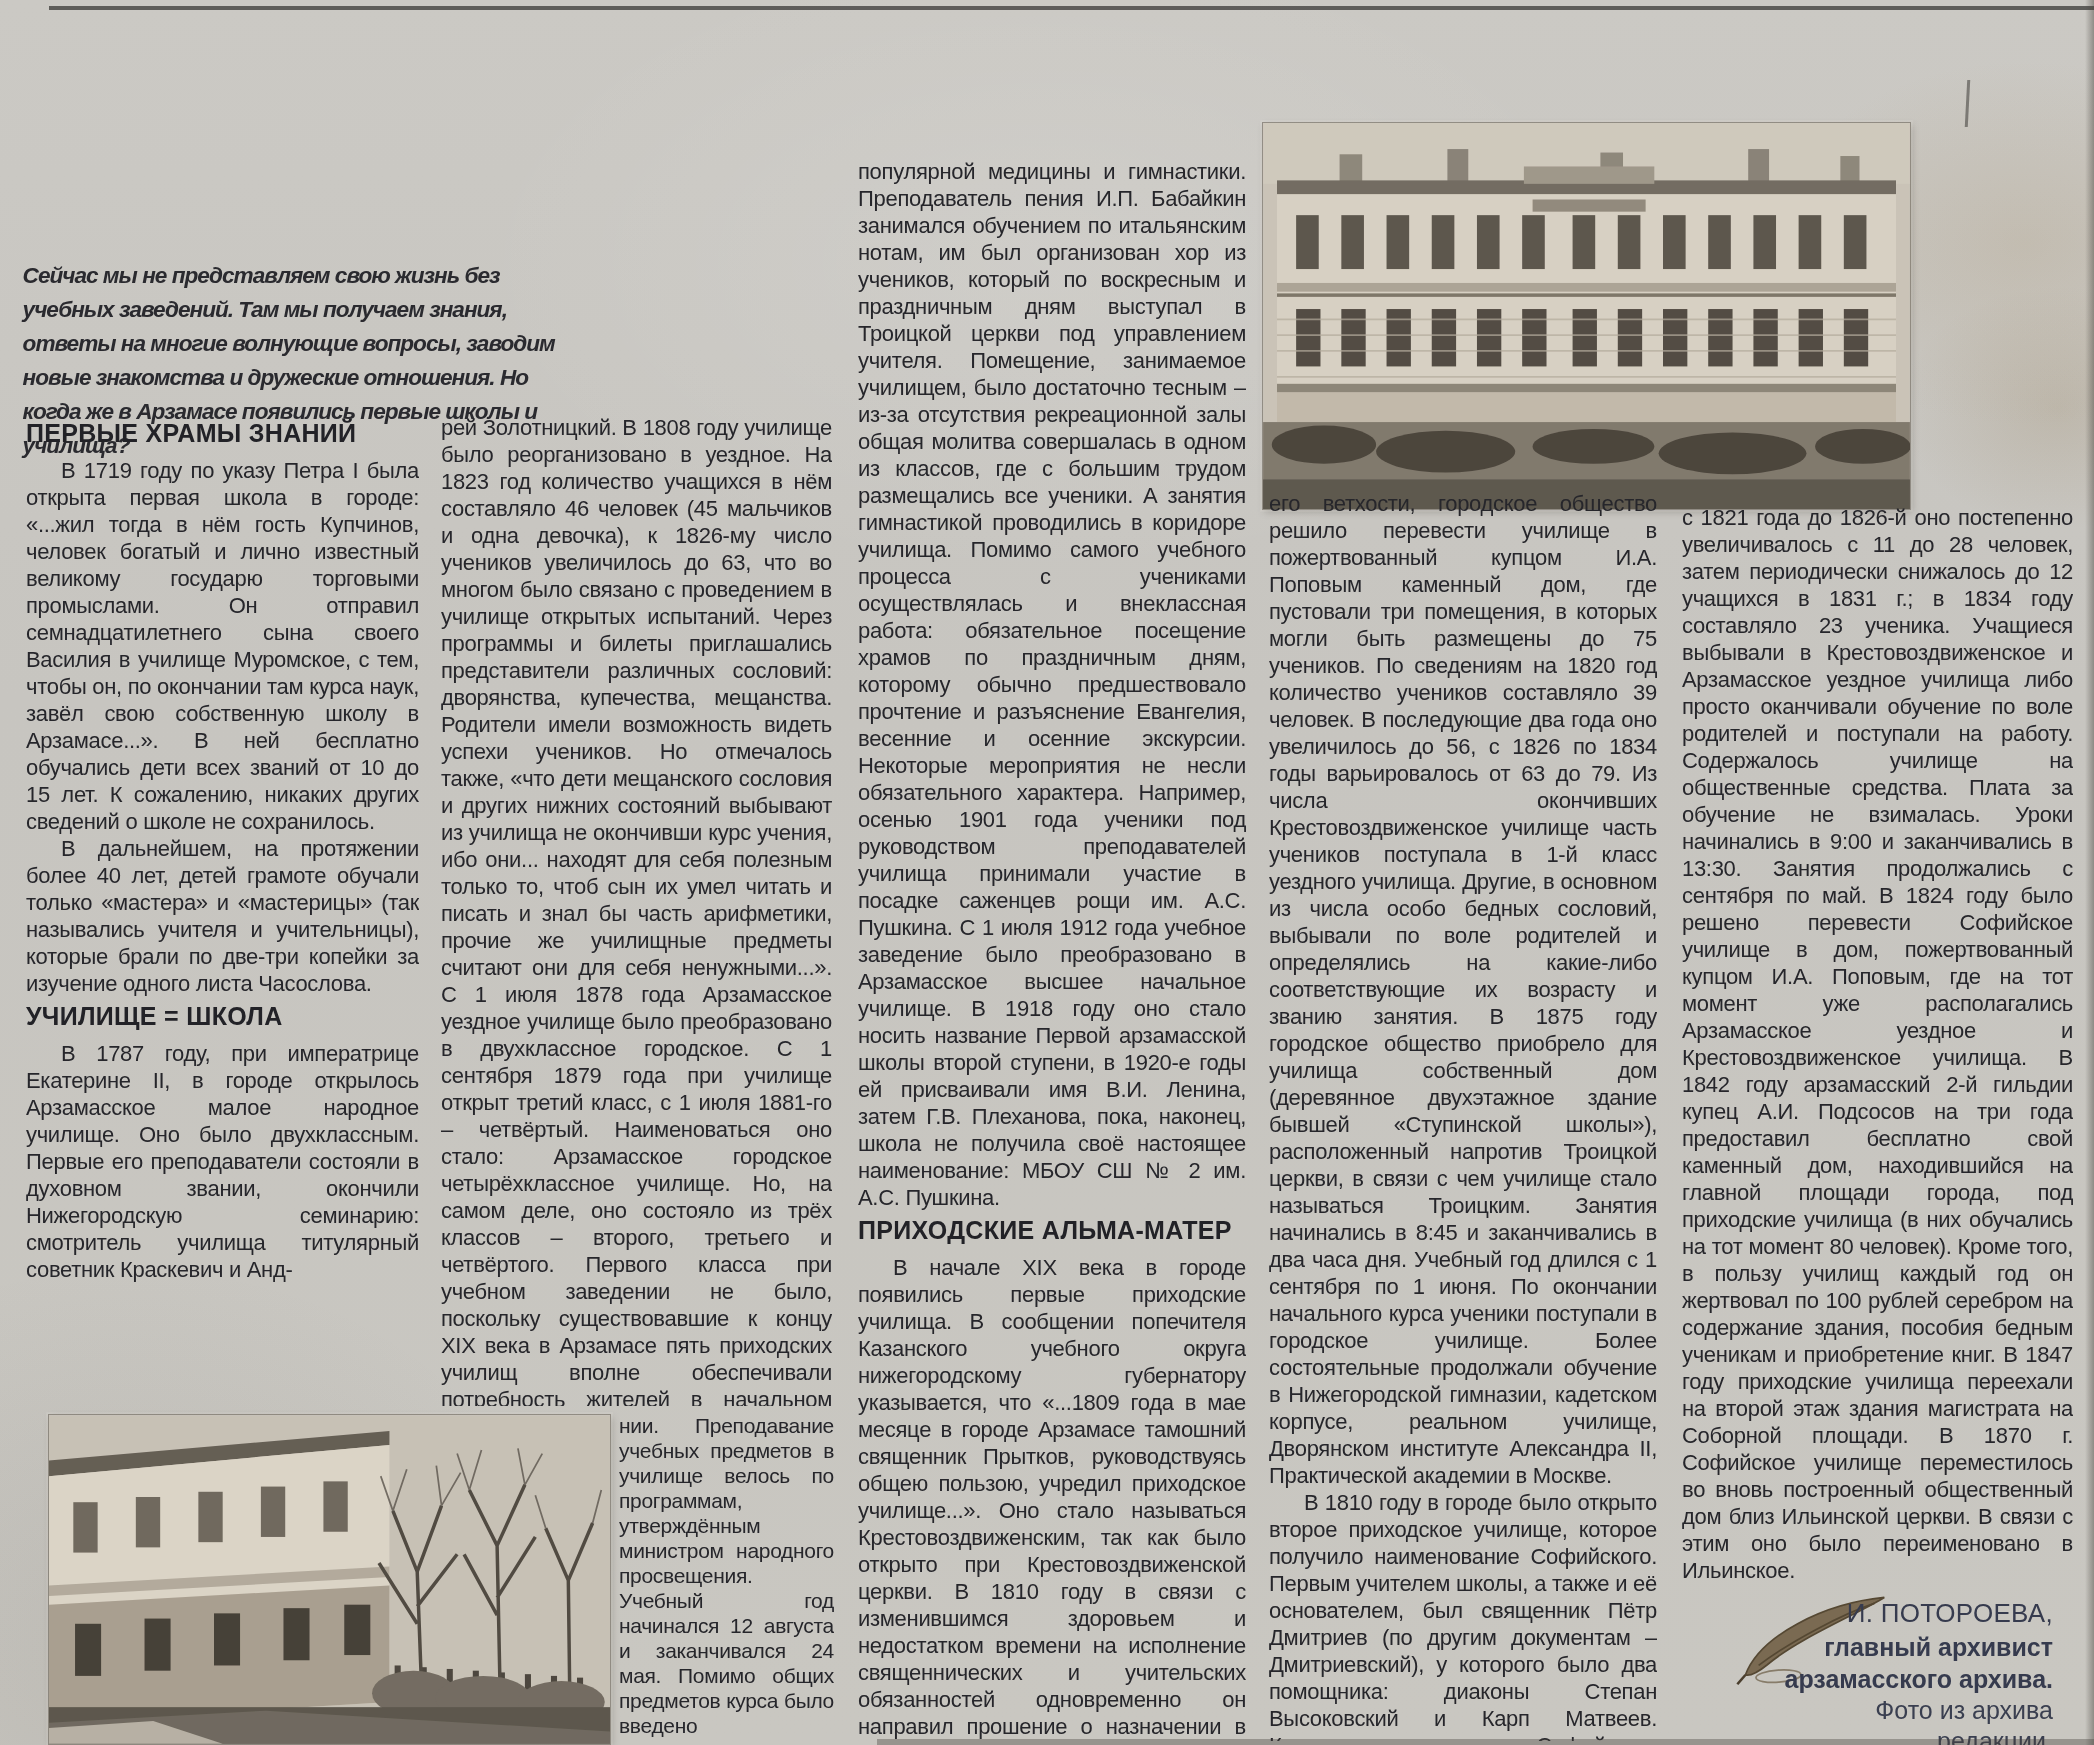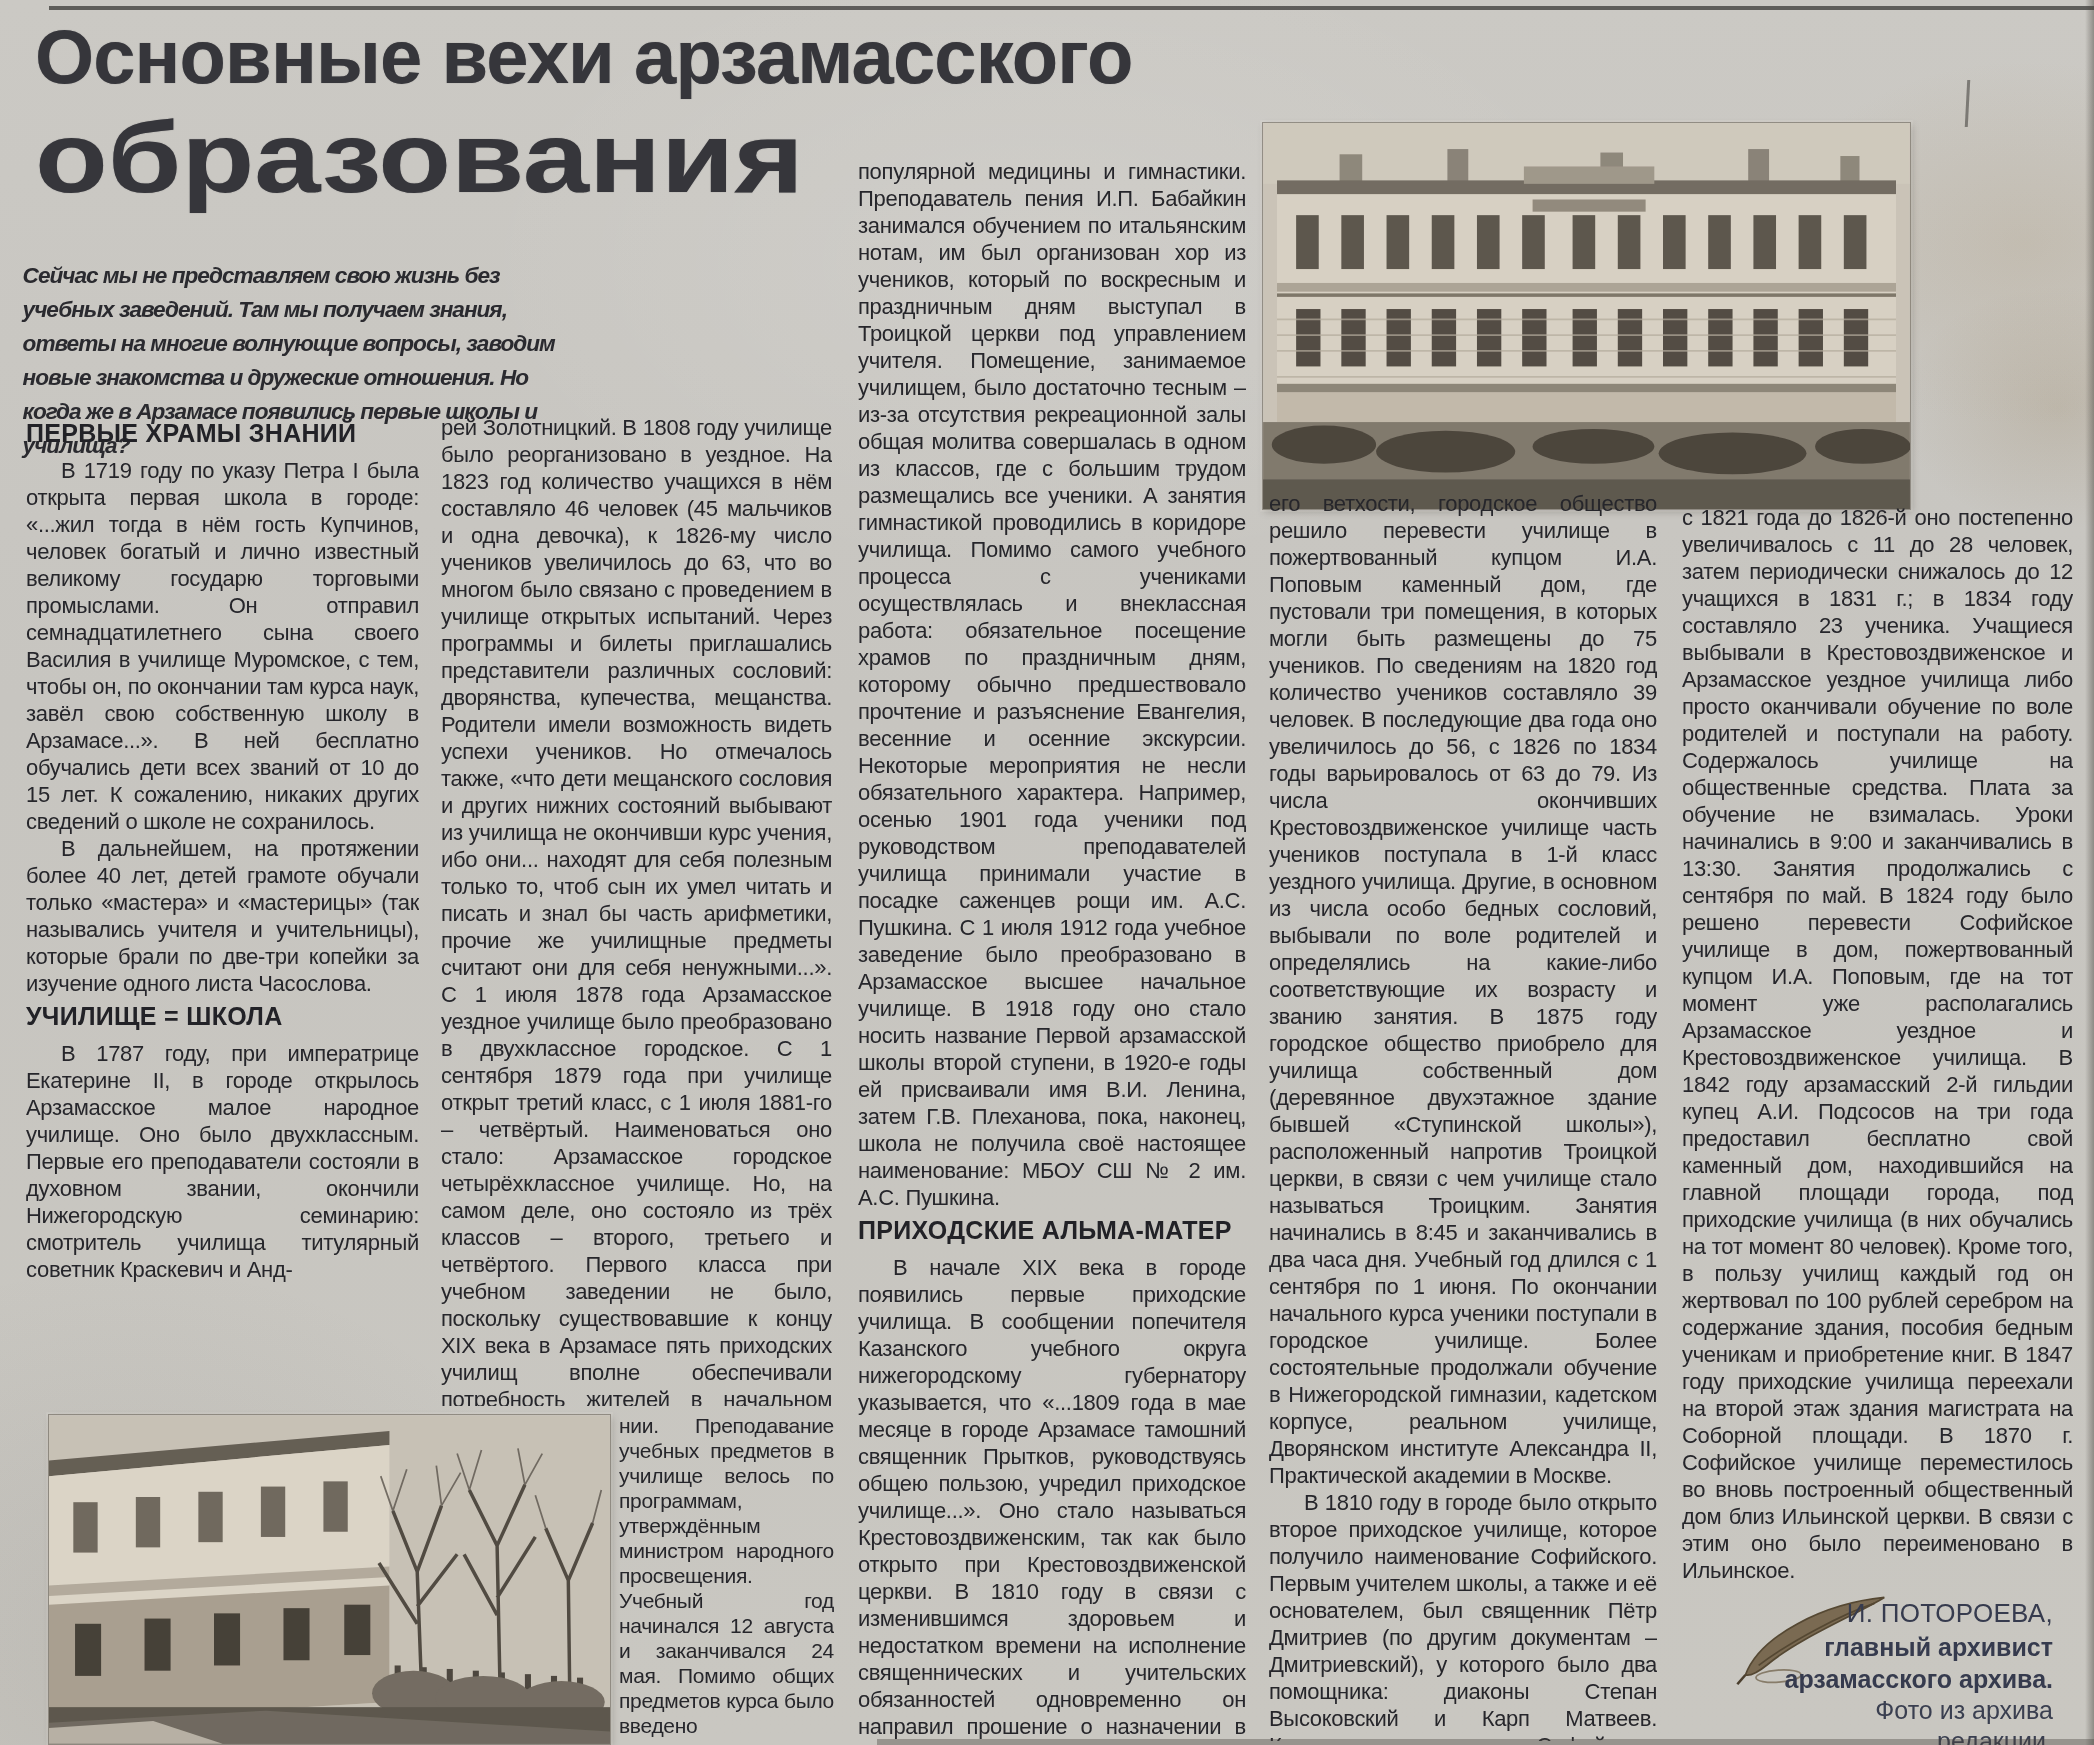--- a/index.html
+++ b/index.html
@@ -56,24 +56,20 @@
   .quill{position:absolute;left:1731px;top:1597px;width:170px;height:87px;transform:rotate(-4deg);}
 </style>
 </head>
 <body>
 
 <div id="page">
 
   <div class="top-rule"></div>
   <div class="corner-mark"></div>
 
-  <div class="headline">
-    <div class="l1">Основные вехи арзамасского</div>
-    <div class="l2">образования</div>
-  </div>
 
   <div class="lead">Сейчас мы не представляем свою жизнь без учебных заведений. Там мы получаем знания, ответы на многие волнующие вопросы, заводим новые знакомства и дружеские отношения. Но когда же в Арзамасе появились первые школы и училища?</div>
 
   <div class="photo" id="photo-top">
     <svg width="647" height="386" viewBox="0 0 744 444">
       <rect width="744" height="444" fill="#c9c6c0"></rect>
       <rect x="0" y="0" width="744" height="70" fill="#cfccc5"></rect>
       <rect x="88" y="36" width="26" height="36" fill="#8b867c"></rect>
       <rect x="212" y="30" width="24" height="42" fill="#86817a"></rect>
       <rect x="388" y="34" width="26" height="38" fill="#8b867c"></rect>

